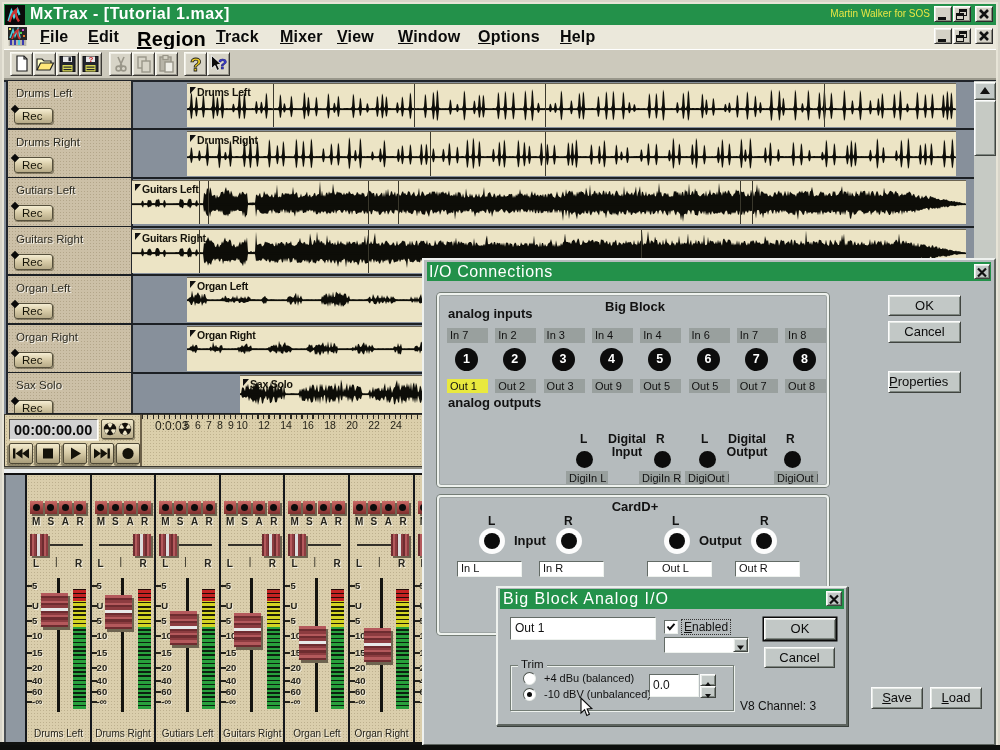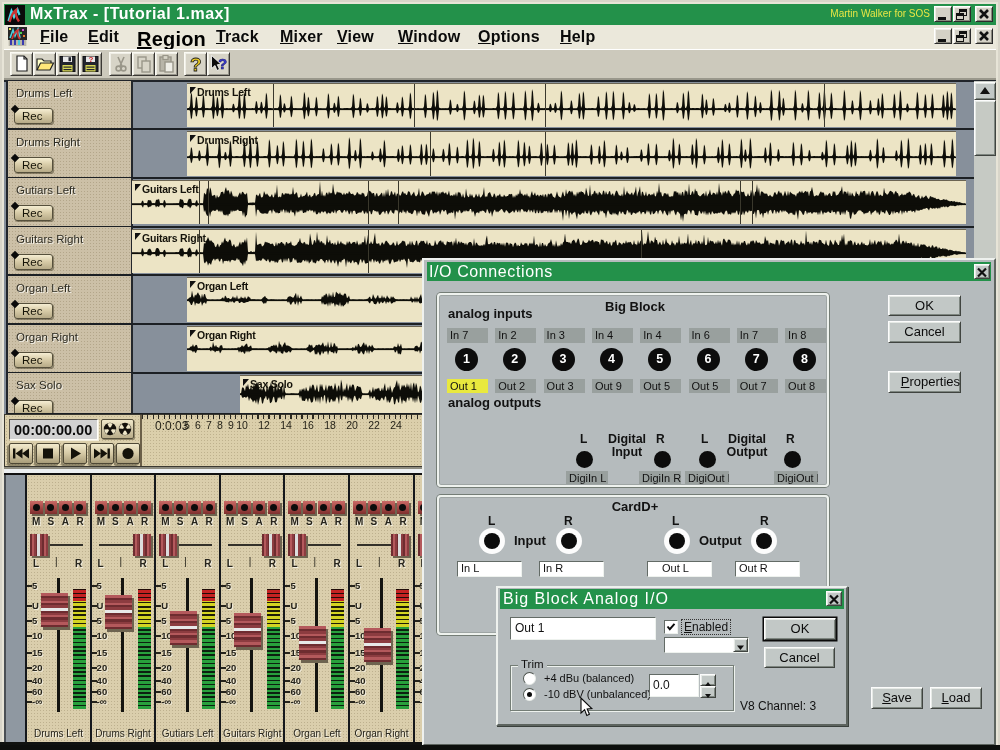--- a/index.html
+++ b/index.html
@@ -747,21 +747,21 @@
     <div class="abs" style="left:5px;top:5px;width:16px;height:16px;border-radius:50%;background:#0c0c0c"></div>
   </div>
 <div class="abs" style="left:514px;top:533px;font-size:13px;font-weight:bold;color:#121212">Input</div>
 <div class="abs" style="left:699px;top:533px;font-size:13px;font-weight:bold;color:#121212">Output</div>
 <div class="abs sunk" style="left:457px;top:561px;width:65px;height:15.5px;font-size:11px;line-height:13px;padding-left:3px;color:#111">In L</div>
 <div class="abs sunk" style="left:539px;top:561px;width:65px;height:15.5px;font-size:11px;line-height:13px;padding-left:3px;color:#111">In R</div>
 <div class="abs sunk" style="left:647px;top:561px;width:65px;height:15.5px;font-size:11px;line-height:13px;padding-left:14px;color:#111">Out L</div>
 <div class="abs sunk" style="left:735px;top:561px;width:65px;height:15.5px;font-size:11px;line-height:13px;padding-left:3px;color:#111">Out R</div>
 <div class="abs btn3d" style="left:888px;top:295px;width:73px;height:21px;text-align:center;font-size:13px;color:#0c0c0c;line-height:19px">OK</div>
 <div class="abs btn3d" style="left:888px;top:321px;width:73px;height:22px;text-align:center;font-size:13px;color:#0c0c0c;line-height:20px">Cancel</div>
-<div class="abs btn3d" style="left:888px;top:371px;width:73px;height:22px;text-align:right;font-size:13px;color:#0c0c0c;line-height:20px"><span class="u">P</span>roperties</div>
+<div class="abs btn3d" style="left:888px;top:371px;width:73px;height:22px;text-align:left;font-size:13px;color:#0c0c0c;line-height:20px"><span class="u">P</span>roperties</div>
 <div class="abs btn3d" style="left:871px;top:687px;width:52px;height:22px;text-align:center;font-size:13px;color:#0c0c0c;line-height:20px"><span class="u">S</span>ave</div>
 <div class="abs btn3d" style="left:930px;top:687px;width:52px;height:22px;text-align:center;font-size:13px;color:#0c0c0c;line-height:20px"><span class="u">L</span>oad</div>
 <div class="abs" style="left:496px;top:586px;width:352px;height:140px;background:#b5bbbd;border:2px solid;border-color:#eef1ee #5d645f #5d645f #eef1ee;box-shadow:1px 1px 0 #3a403c"></div>
 <div class="abs" style="left:500px;top:589px;width:344px;height:20px;background:#23914a"></div>
 <div class="abs" style="left:503px;top:590px;color:#fff;font-size:16px;letter-spacing:1px">Big Block Analog I/O</div>
 <div class="abs btn3d" style="left:826px;top:591px;width:16px;height:15px"><svg width="14" height="13">
       <path d="M3 2.5 L11 10.5 M11 2.5 L3 10.5" stroke="#111" stroke-width="2.2"></path>
     </svg></div>
 <div class="abs sunk" style="left:510px;top:617px;width:146px;height:23px;font-size:12px;color:#111;line-height:21px;padding-left:4px">Out 1</div>
 <div class="abs sunk" style="left:664px;top:620px;width:14px;height:14px">

